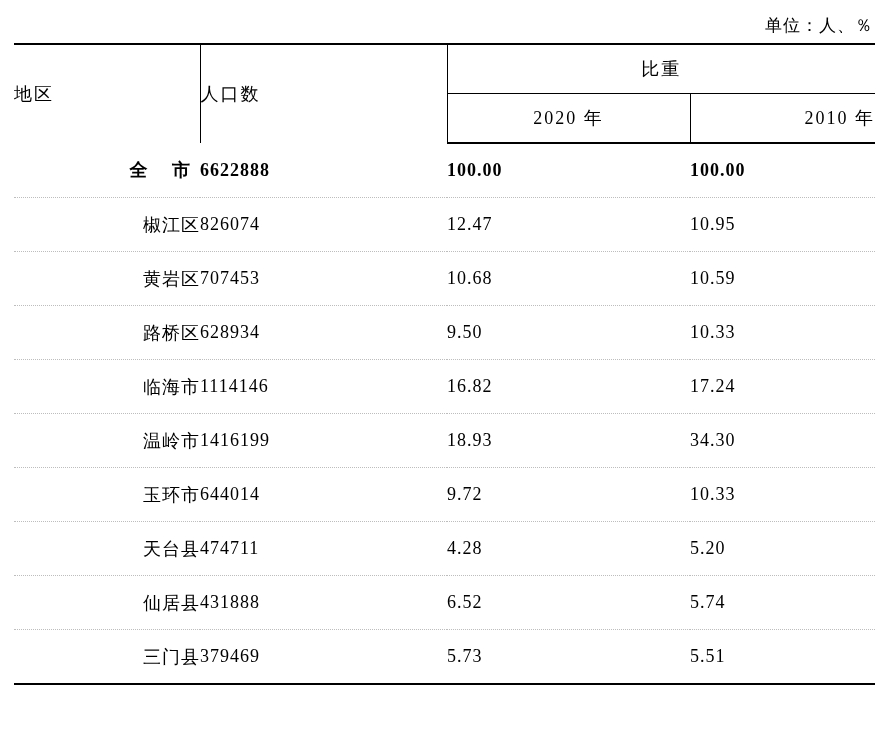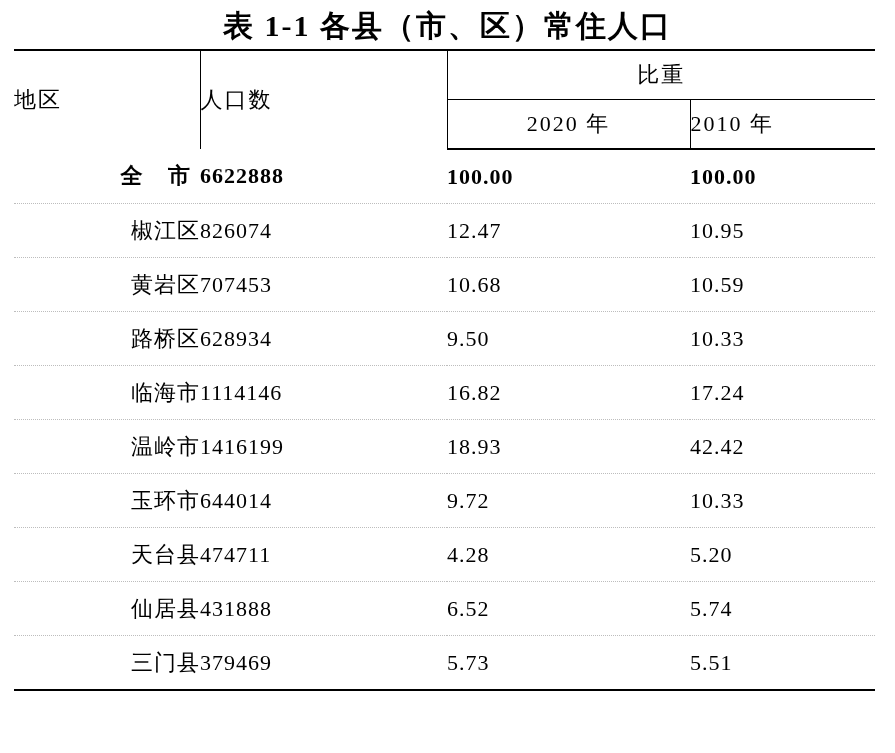--- a/index.html
+++ b/index.html
@@ -44,21 +44,21 @@
     table-layout: fixed;
   }
   table.main col.c-region { width: 186px; }
   table.main col.c-pop    { width: 247px; }
   table.main col.c-2020   { width: 243px; }
   table.main col.c-2010   { width: 185px; }
 
   .main td, .main th {
     padding: 0;
     font-weight: normal;
-    font-size: 22px;
+    font-size: 18px;
     vertical-align: middle;
   }
   .top-rule td {
     border-top: 2.5px solid #000;
   }
   .hdr-cell {
     text-align: left;
     letter-spacing: 2px;
     font-size: 20px;
   }
@@ -76,21 +76,21 @@
     text-align: center;
     letter-spacing: 2px;
   }
   .hdr-y2020 {
     height: 48px;
     border-right: 1.4px solid #000;
     text-align: center;
   }
   .hdr-y2010 {
     height: 48px;
-    text-align: left;
+    text-align: right;
   }
   .hdr-bottom td {
     border-bottom: 2.2px solid #000;
     margin-top: 20px;
   }
   .row td {
     height: 53px;
     border-bottom: 1px dotted #bdbdbd;
   }
   .row.total td {
@@ -119,22 +119,22 @@
     height: 0;
     line-height: 0;
     font-size: 0;
   }
 </style>
 </head>
 <body>
 
 <div class="page">
 
-  <div class="title">表 1-1  各县（市、区）常住人口</div>
-
+
+  <div class="unit-line">单位：人、％</div>
 
   <table class="main">
     <colgroup>
       <col class="c-region">
       <col class="c-pop">
       <col class="c-2020">
       <col class="c-2010">
     </colgroup>
     <tbody>
       <tr class="top-rule">
@@ -174,21 +174,21 @@
       <tr class="row">
         <td class="cell-region">临海市</td>
         <td class="cell-num">1114146</td>
         <td class="cell-num">16.82</td>
         <td class="cell-num">17.24</td>
       </tr>
       <tr class="row">
         <td class="cell-region">温岭市</td>
         <td class="cell-num">1416199</td>
         <td class="cell-num">18.93</td>
-        <td class="cell-num">42.42</td>
+        <td class="cell-num">34.30</td>
       </tr>
       <tr class="row">
         <td class="cell-region">玉环市</td>
         <td class="cell-num">644014</td>
         <td class="cell-num">9.72</td>
         <td class="cell-num">10.33</td>
       </tr>
       <tr class="row">
         <td class="cell-region">天台县</td>
         <td class="cell-num">474711</td>

